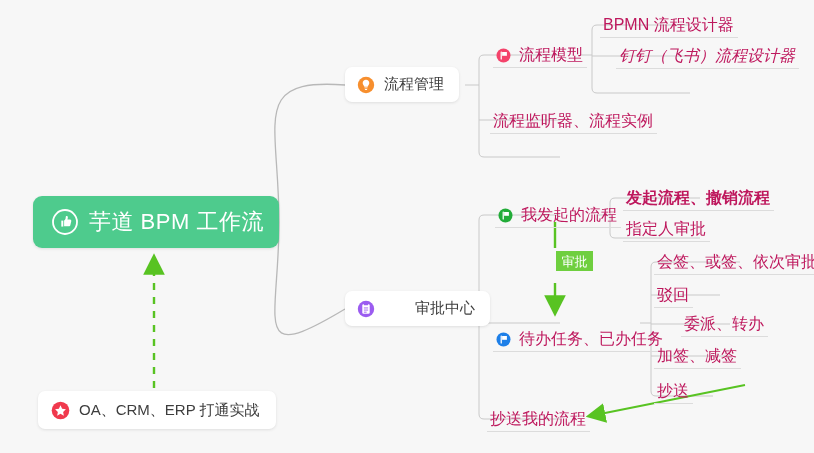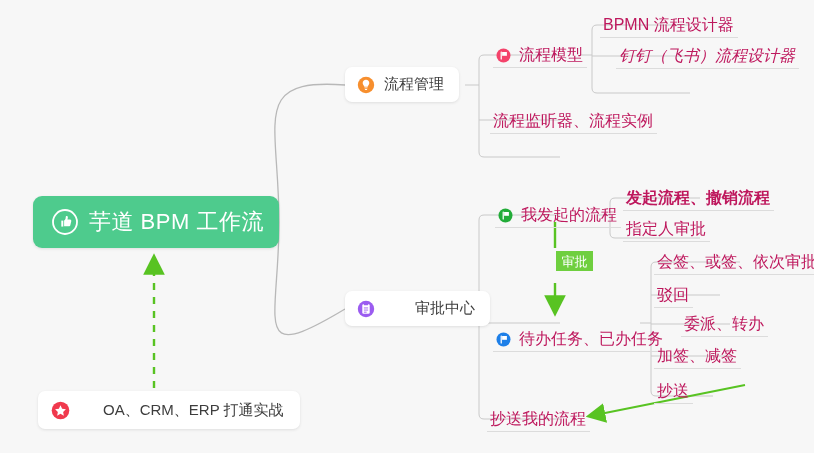--- a/index.html
+++ b/index.html
@@ -78,21 +78,20 @@
     left: 38px;
     top: 391px;
     height: 38px;
     background: #ffffff;
     border-radius: 7px;
     box-shadow: 0 1px 3px rgba(0,0,0,0.10);
     display: flex;
     align-items: center;
     padding: 0 16px 0 13px;
     box-sizing: border-box;
-    gap: 24px;
   }
   .callout-label {
     font-size: 15px;
     color: #3d3d3d;
     margin-left: 9px;
     white-space: nowrap;
   }
 
   
   .topic {

